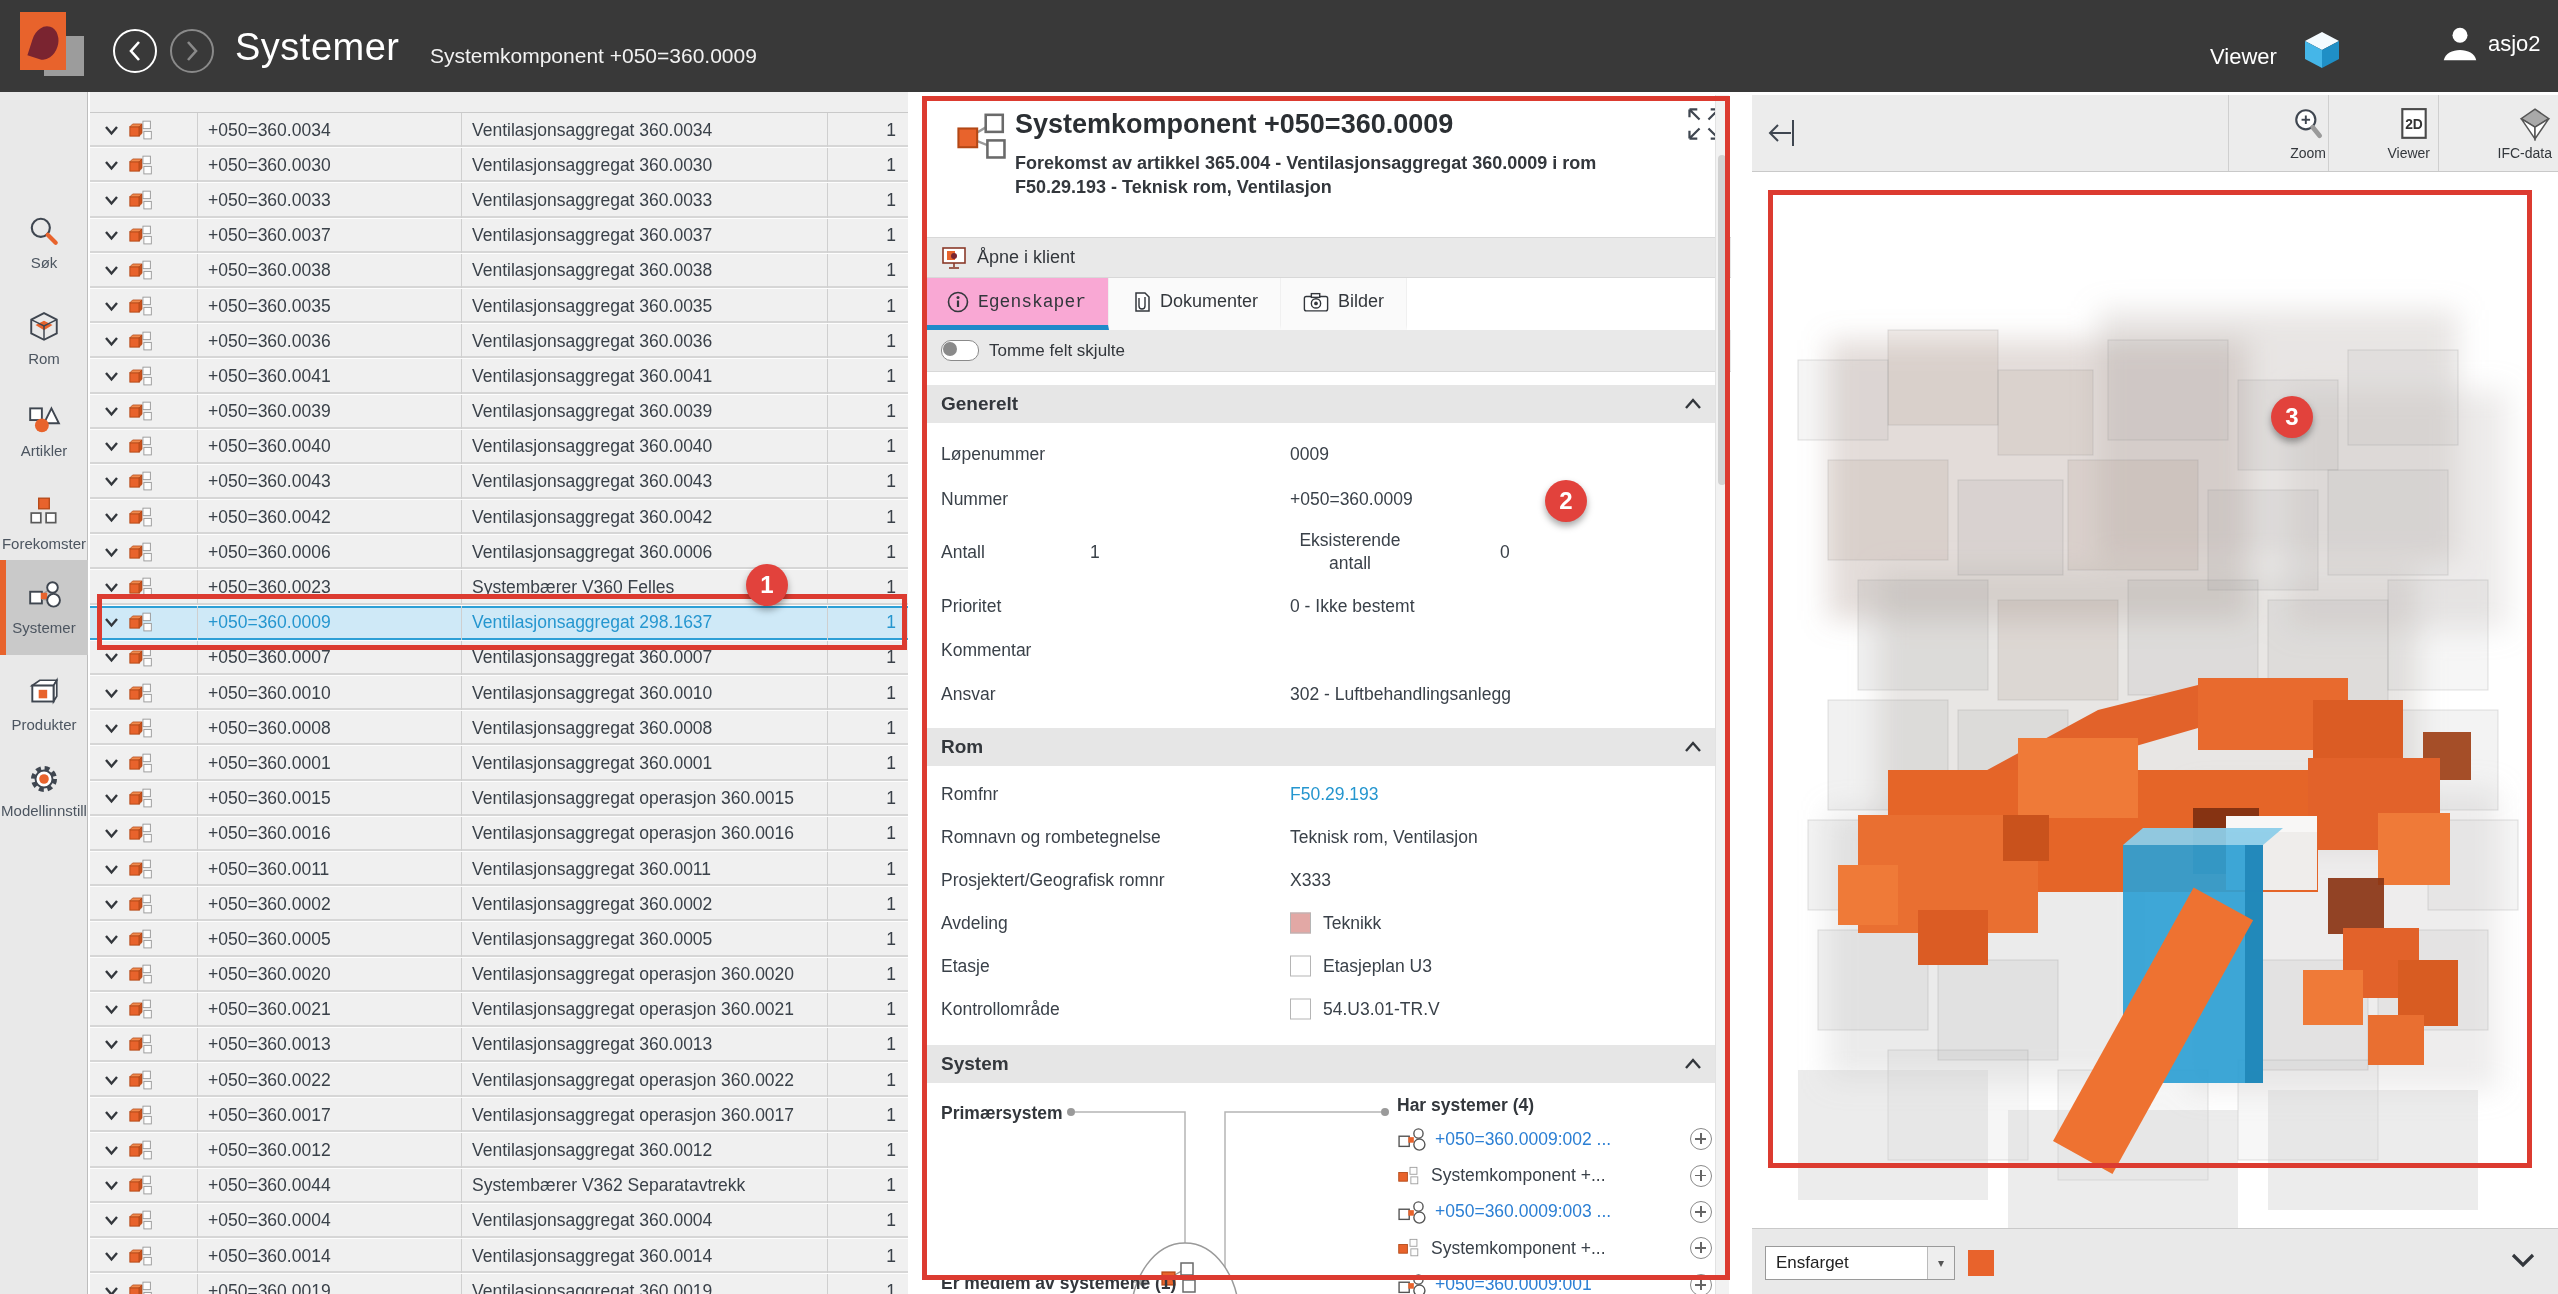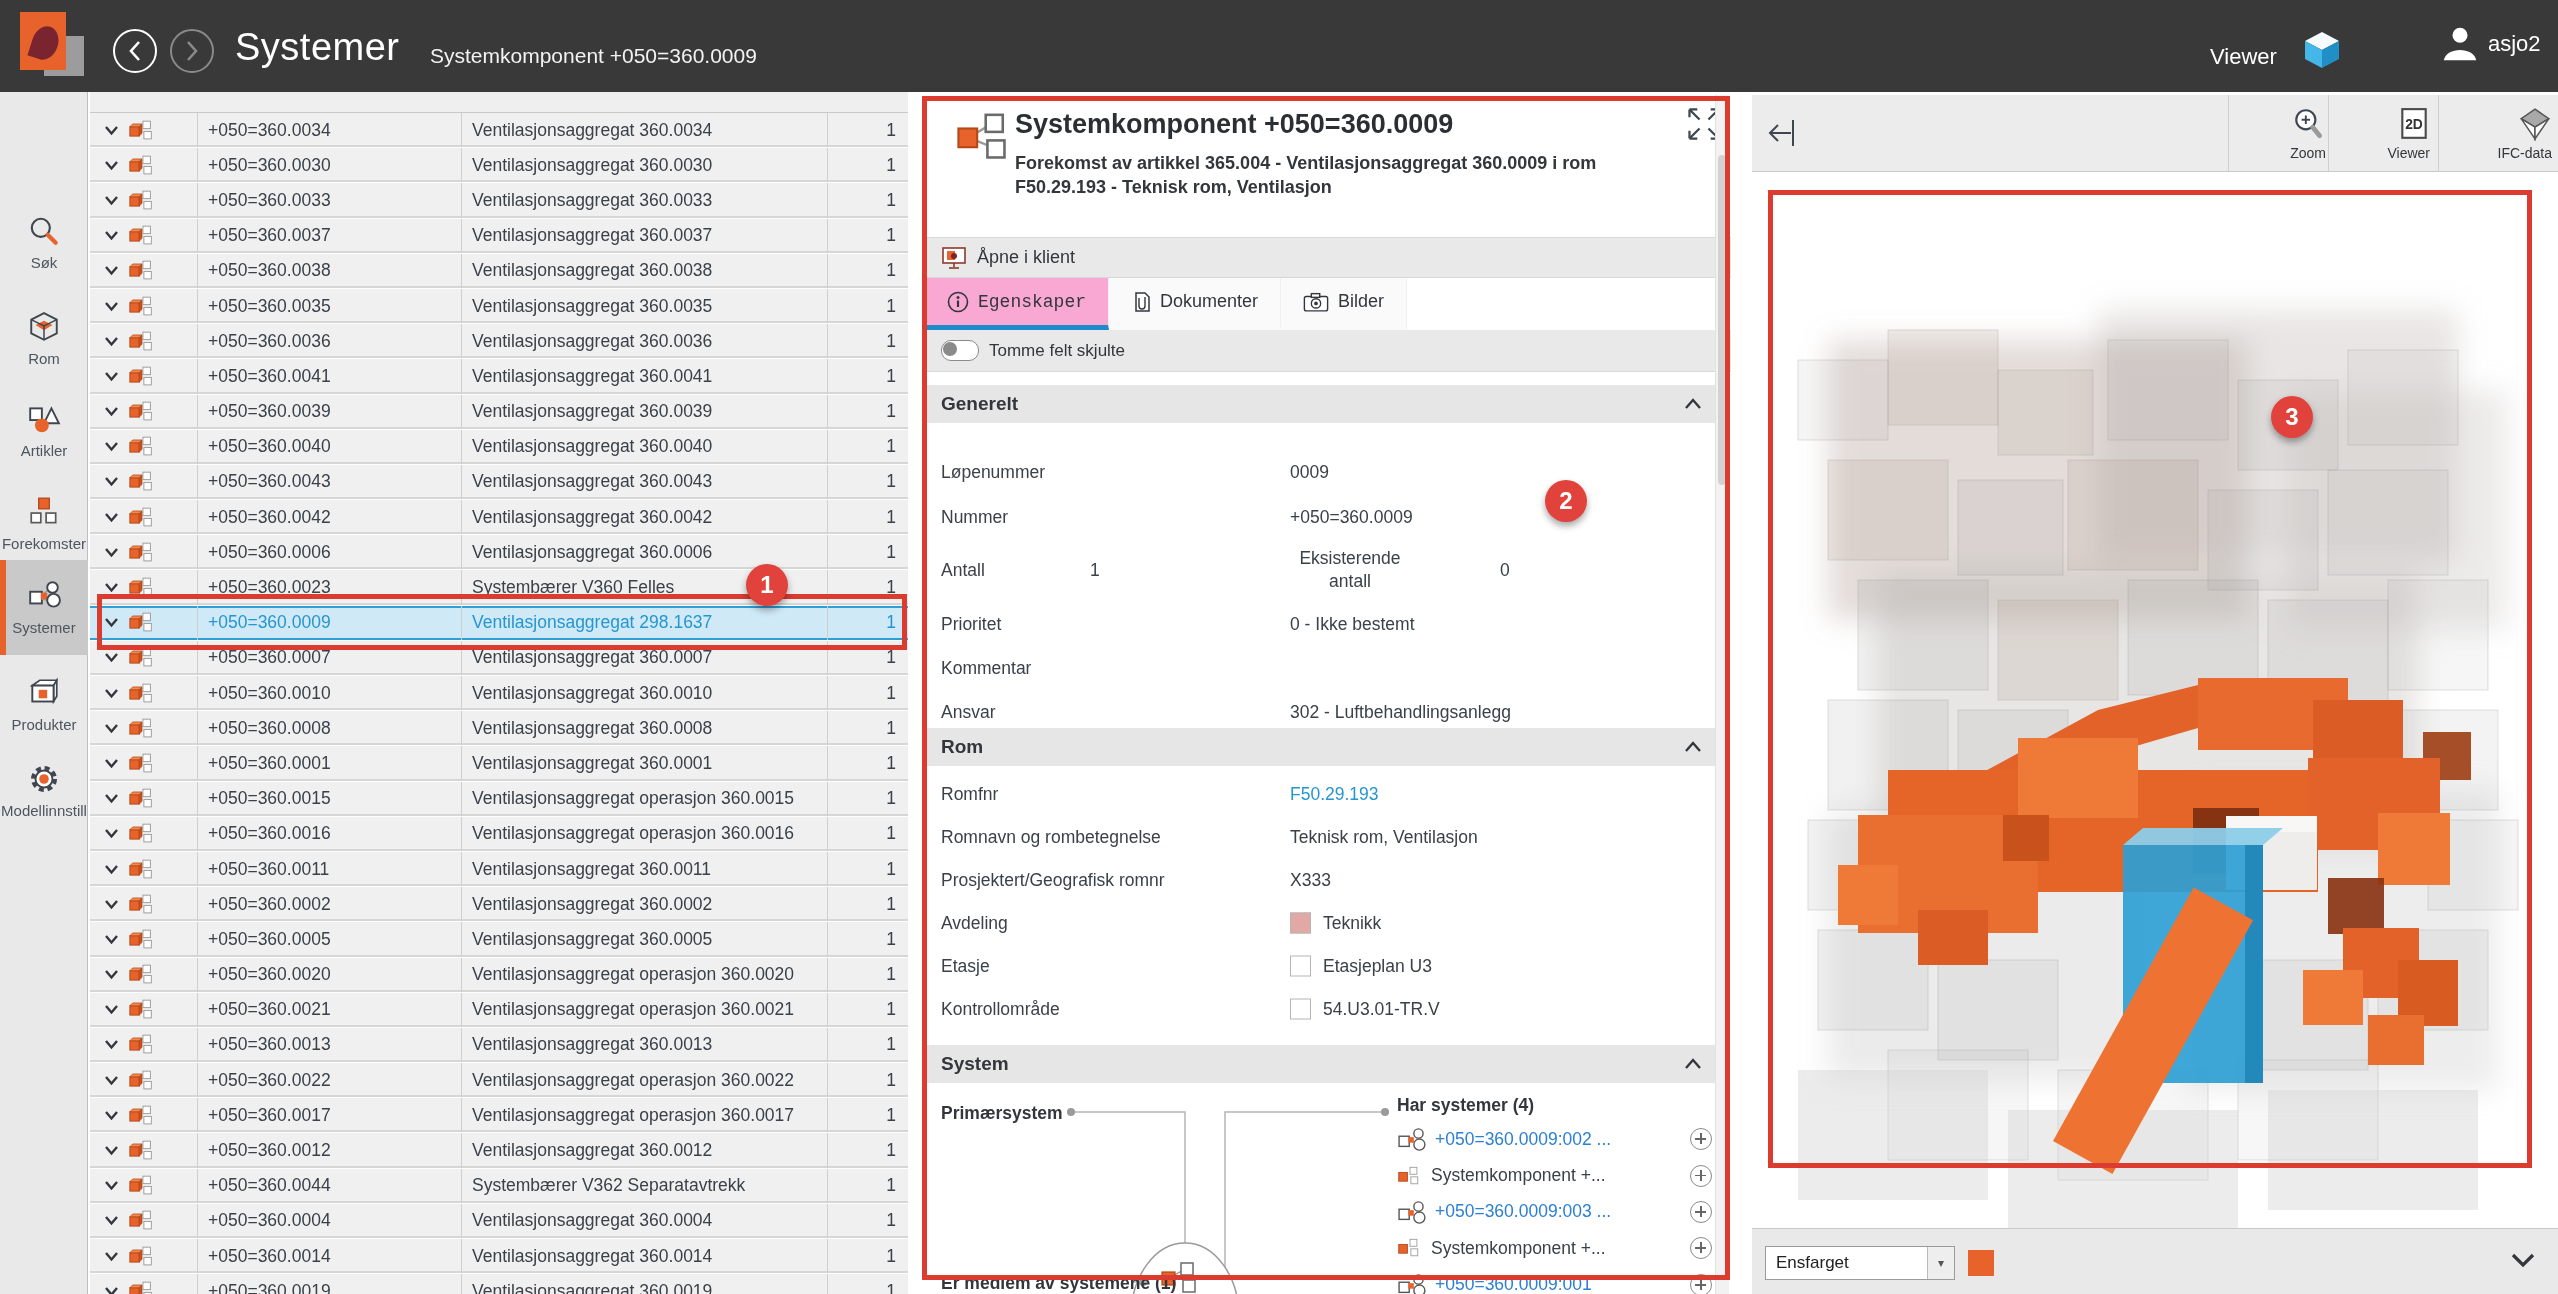--- a/index.html
+++ b/index.html
@@ -64,21 +64,21 @@
   .dtab{display:flex;align-items:center;gap:9px;padding:0 22px;font-size:18px;color:#33373c;border-bottom:5px solid transparent;box-sizing:border-box;cursor:pointer;background:#fafafa;border-right:1px solid #f0f0f0;}
   .dtab.active{background:#f9a8d4;border-bottom-color:#1f8ac9;font-family:Liberation Mono, monospace;}
   #d-togglebar{position:absolute;left:0;top:235px;width:100%;height:42px;background:#e9e9e9;border-bottom:1px solid #d8d8d8;box-sizing:border-box;display:flex;align-items:center;gap:10px;padding-left:16px;}
   #d-togglebar span{font-size:17px;color:#33373c;}
   .toggle{width:36px;height:19px;border:1.5px solid #8a8a8a;border-radius:10px;background:#fff;position:relative;cursor:pointer;}
   .toggle .knob{position:absolute;left:1px;top:1px;width:14px;height:14px;border-radius:50%;background:#8a8a8a;}
   .secbar{position:absolute;left:0;width:793px;height:38px;background:#e6e6e6;display:flex;align-items:center;justify-content:space-between;padding:0 16px;box-sizing:border-box;cursor:pointer;}
   .secbar .sectitle{font-size:19px;font-weight:bold;color:#33373c;}
   #sec-generelt{top:290px;} #sec-rom{top:633px;} #sec-system{top:950px;}
   .fields{position:absolute;left:0;width:793px;}
-  #fields-generelt{top:328px;padding-top:26px;}
+  #fields-generelt{top:328px;padding-top:8px;}
   #fields-rom{top:671px;padding-top:6px;}
   .frow{position:relative;height:45px;}
   .frow .flabel{position:absolute;left:16px;top:50%;transform:translateY(-50%);font-size:17.5px;color:#3a4149;}
   .frow .fvalue{position:absolute;left:365px;top:50%;transform:translateY(-50%);font-size:17.5px;color:#3a4149;display:flex;align-items:center;gap:12px;}
   .frow .fvalue.link{color:#2596cf;cursor:pointer;}
   .frow.antall-row{height:62px;}
   .frow.antall-row .fvalue-sm{position:absolute;left:165px;top:50%;transform:translateY(-50%);font-size:17.5px;}
   .frow.antall-row .flabel2{position:absolute;left:365px;top:50%;transform:translateY(-50%);width:120px;text-align:center;font-size:17.5px;line-height:23px;}
   .frow.antall-row .fvalue2{position:absolute;left:575px;top:50%;transform:translateY(-50%);font-size:17.5px;}
   .rom-row{height:43px;}

